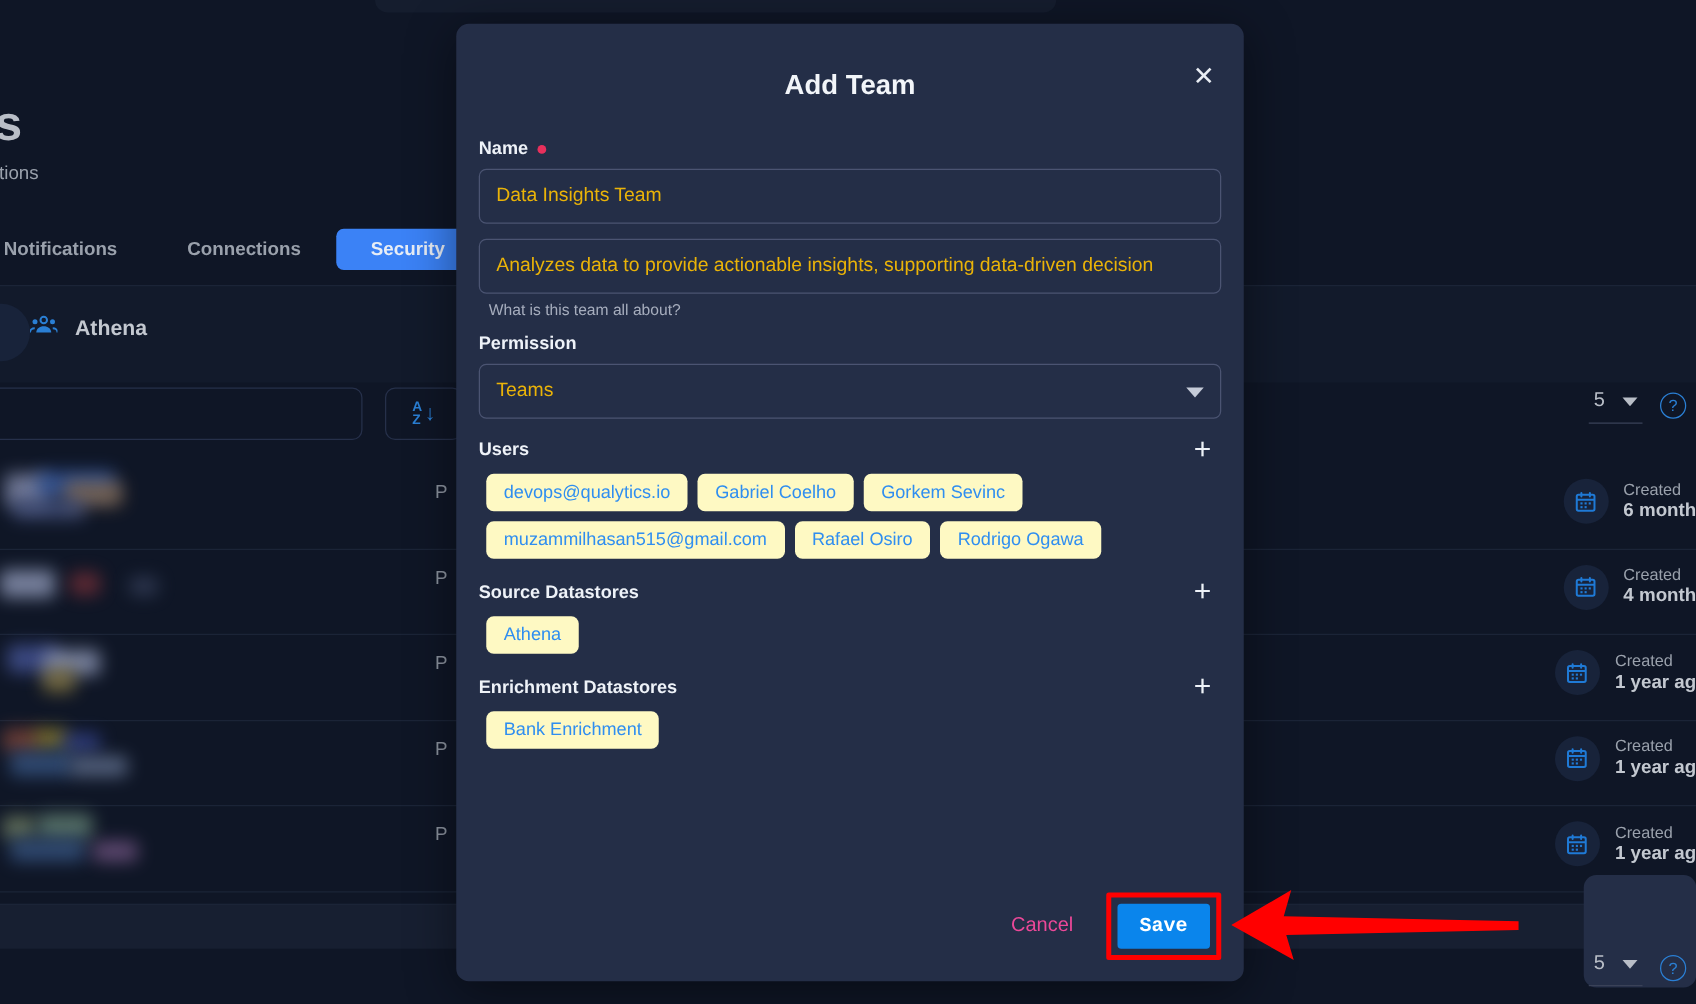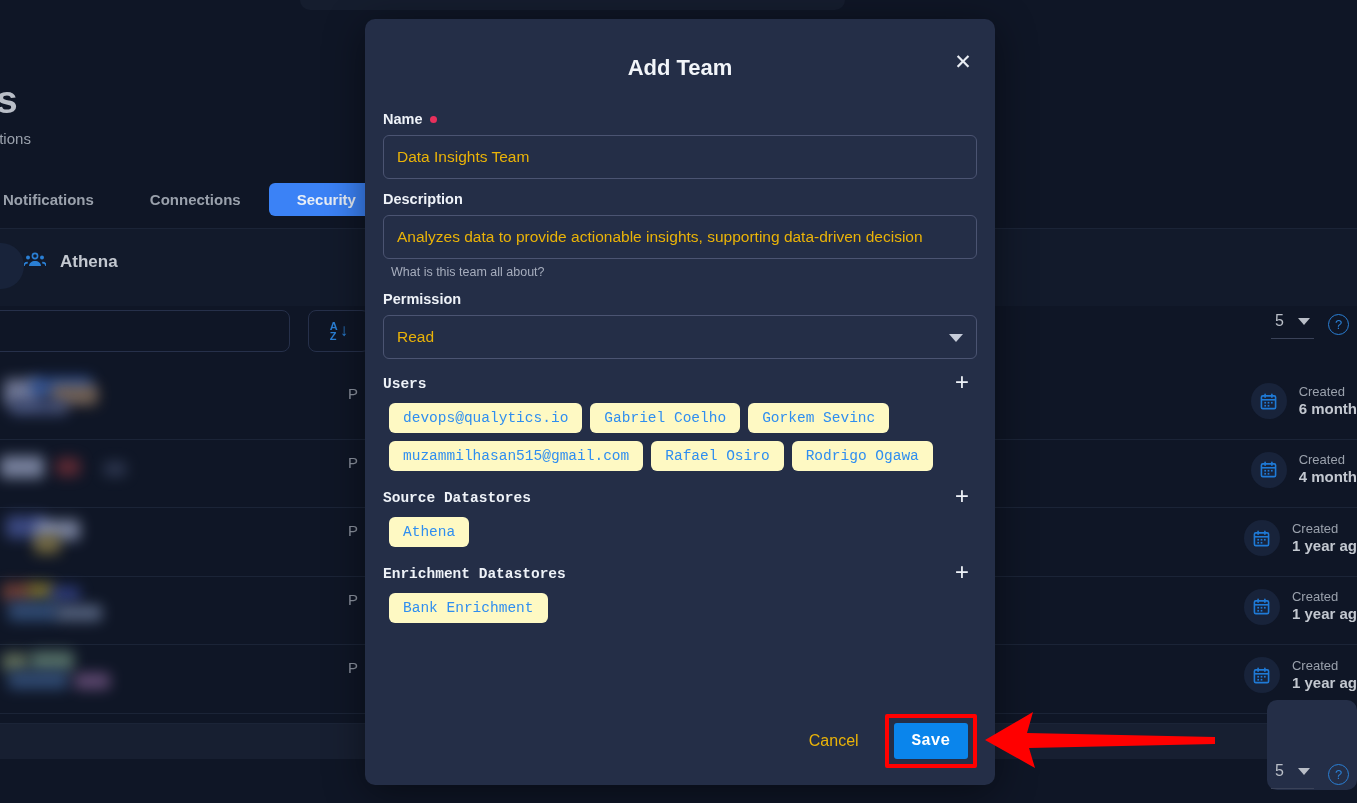--- a/index.html
+++ b/index.html
@@ -350,37 +350,37 @@
     background: #fef9c3;
     color: #2f8ef0;
     font-size: 14.5px;
     padding: 7px 14px;
     border-radius: 6px;
     white-space: nowrap;
     cursor: pointer;
   }
 
   .mb-field { margin-bottom: 12px; }
-  .mb-section { margin-bottom: 14px; font-family: Liberation Mono, monospace; }
+  .mb-section { margin-bottom: 14px; }
 
   
   .modal-footer {
     position: absolute;
     left: 0; right: 0; bottom: 0;
     height: 82px;
     display: flex;
     align-items: center;
     justify-content: flex-end;
     gap: 8px;
     padding: 0 18px 6px 0;
   }
   .btn-cancel {
     background: transparent;
     border: none;
-    color: #eab308;
+    color: #ec4899;
     font-size: 16px;
     font-family: "Liberation Sans", sans-serif;
     padding: 10px 18px;
     cursor: pointer;
   }
   .save-wrap {
     position: relative;
     padding: 5px;
     border: 4px solid #ff0000;
     border-radius: 2px;
@@ -607,34 +607,31 @@
 
       <div class="mb-field">
         <div class="field-label">
           <span>Name</span>
           <span class="req-dot"></span>
         </div>
         <input class="text-input" type="text" value="Data Insights Team" style="">
       </div>
 
       <div class="mb-field">
-        <div class="field-label">
-          <span>Description</span>
-        </div>
         <input class="text-input" type="text" value="Analyzes data to provide actionable insights, supporting data-driven decision" style="">
         <div class="helper-text">What is this team all about?</div>
       </div>
 
       <div class="mb-field">
         <div class="field-label">
           <span>Permission</span>
         </div>
         <div class="select-wrap">
           <div class="select-input">
-            <span>Read</span>
+            <span>Teams</span>
           </div>
           <span class="select-caret"></span>
         </div>
       </div>
 
       <div class="mb-section">
         <div class="section-head">
           <span class="section-title">Users</span>
           <span class="plus-btn">+</span>
         </div>

